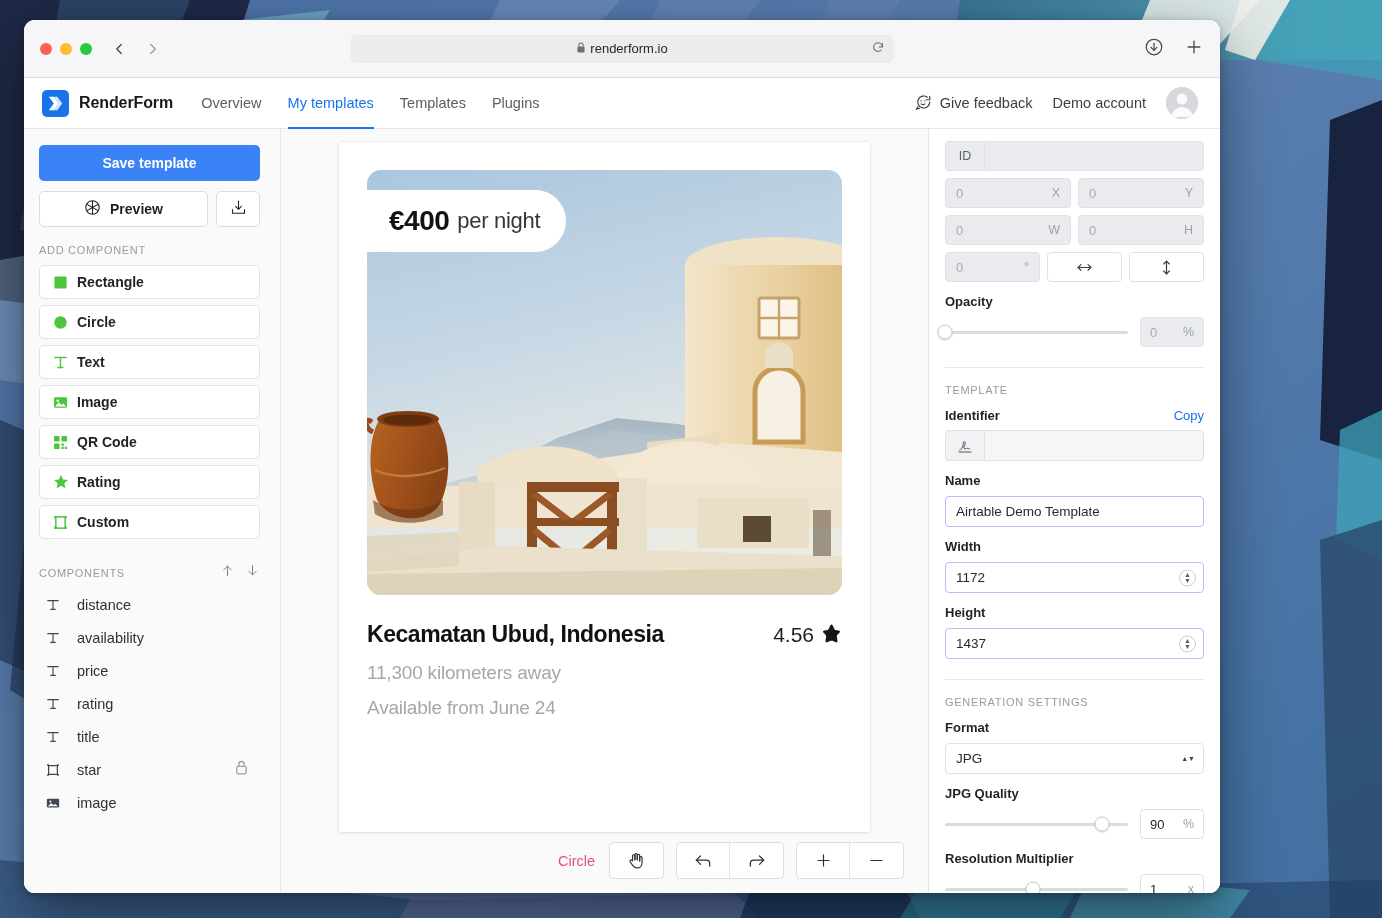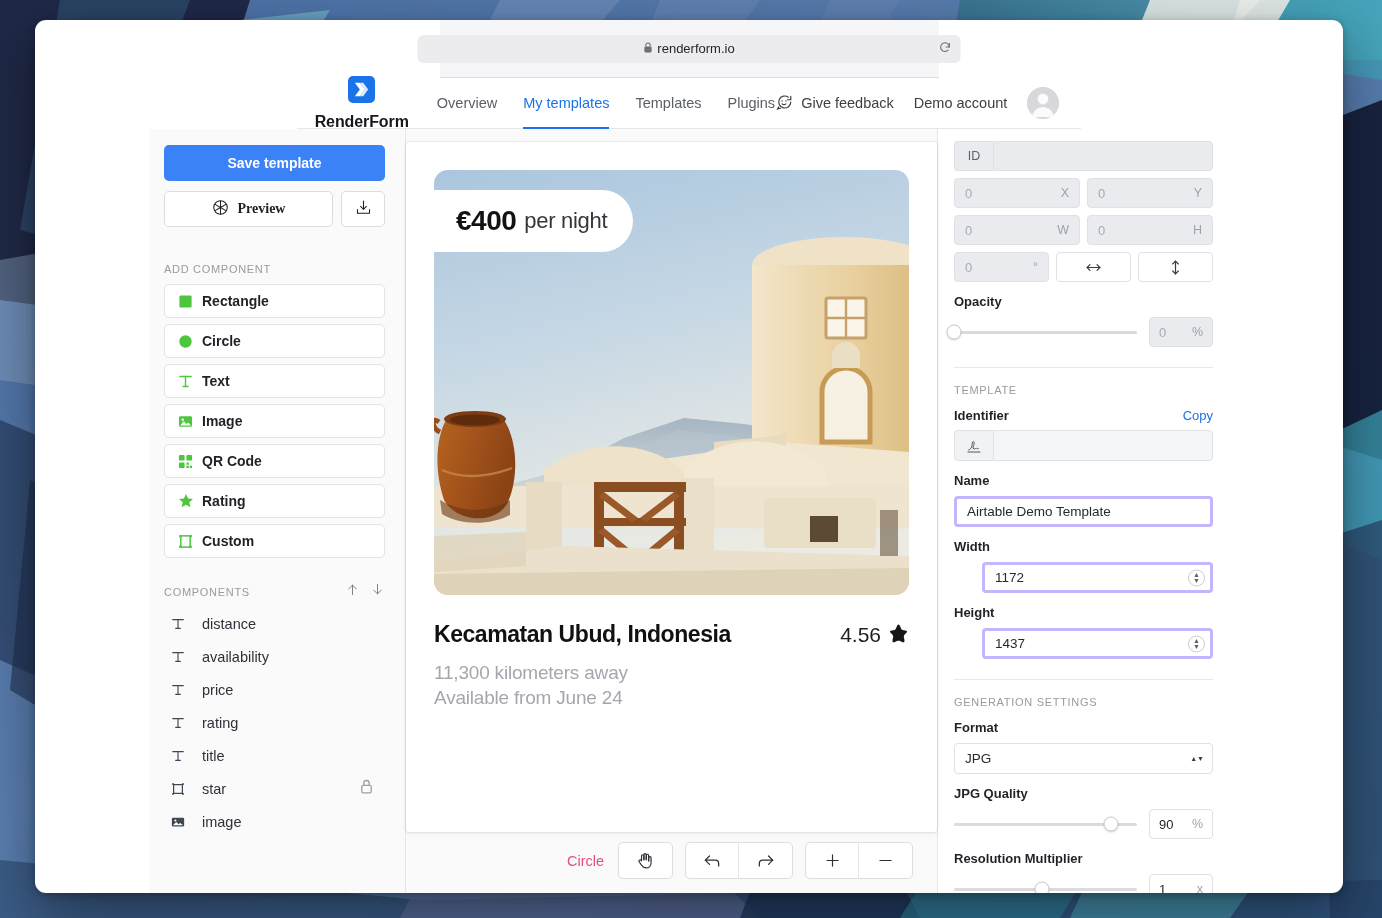--- a/index.html
+++ b/index.html
@@ -11,28 +11,28 @@
     position: relative;
     background: #2b3a57;
   }
 
   
   #wallpaper { position: absolute; inset: 0; z-index: 0; }
 
   
   #window {
     position: absolute;
-    left: 35px; top: 20px;
-    width: 1308px; height: 873px;
+    left: 24px; top: 20px;
+    width: 1196px; height: 873px;
     background: #ffffff;
     border-radius: 11px;
     overflow: hidden;
     box-shadow: 0 22px 60px rgba(0,0,0,.42), 0 2px 8px rgba(0,0,0,.25);
     z-index: 2;
-    display: flex; flex-direction: column; align-items: center;
+    display: flex; flex-direction: column;
   }
 
   
   .chrome {
     height: 58px; min-height: 58px;
     background: #f6f6f8;
     border-bottom: 1px solid #dedee1;
     display: flex; align-items: center;
     padding: 0 16px;
     position: relative;
@@ -70,21 +70,21 @@
 
   
   .appbar {
     height: 51px; min-height: 51px;
     background: #fff;
     border-bottom: 1px solid #e6e6e9;
     display: flex; align-items: center;
     padding: 0 22px 0 18px;
     position: relative;
   }
-  .brand { display: flex; align-items: center; gap: 10px; margin-right: 28px; flex-direction: column; }
+  .brand { display: flex; align-items: center; gap: 10px; margin-right: 28px; }
   .logo {
     width: 27px; height: 27px; border-radius: 5px;
     background: #1a73e8;
     display: flex; align-items: center; justify-content: center;
     color: #fff;
   }
   .brandname { font-size: 16px; font-weight: bold; color: #16181d; letter-spacing: -.1px; }
 
   .nav { display: flex; align-items: center; gap: 26px; height: 100%; }
   .navitem {
@@ -121,21 +121,21 @@
     overflow: hidden;
   }
   .btn-save {
     width: 100%; height: 36px;
     background: #3b82f6; color: #fff;
     border: none; border-radius: 5px;
     font-size: 14px; font-weight: bold;
     font-family: inherit; cursor: pointer;
     margin-bottom: 10px;
   }
-  .row-preview { display: flex; gap: 8px; margin-bottom: 36px; font-family: Liberation Serif, serif; }
+  .row-preview { display: flex; gap: 8px; margin-bottom: 17px; }
   .btn-preview {
     flex: 1; height: 36px;
     background: #fff; border: 1px solid #dcdcdf; border-radius: 5px;
     display: flex; align-items: center; justify-content: center; gap: 9px;
     font-size: 14px; font-weight: bold; color: #1e2126;
     cursor: pointer; font-family: inherit;
   }
   .btn-download {
     width: 44px; height: 36px;
     background: #fff; border: 1px solid #dcdcdf; border-radius: 5px;
@@ -205,21 +205,21 @@
   .pricepill .per { font-size: 22px; color: #33363b; margin-left: 8px; letter-spacing: -.3px; }
 
   .cardtitle-row {
     display: flex; align-items: baseline;
     margin-top: 26px;
   }
   .cardtitle { font-size: 23px; font-weight: bold; color: #0f1113; letter-spacing: -.45px; }
   .rating-wrap { margin-left: auto; display: flex; align-items: center; gap: 7px; }
   .rating-num { font-size: 21px; color: #1d1f22; }
   .sub { font-size: 19px; color: #a4a7ad; margin-top: 14px; letter-spacing: -.2px; }
-  .sub2 { margin-top: 3px; }
+  .sub2 { margin-top: 13px; }
 
   
   .toolbar {
     position: absolute; right: 24px; bottom: 14px;
     display: flex; align-items: center; gap: 12px;
   }
   .spacekey { font-size: 14.5px; color: #e0517f; margin-right: 2px; }
   .tgroup {
     background: #fff; border: 1px solid #dedee1; border-radius: 5px;
     display: flex; height: 37px; overflow: hidden;
@@ -295,25 +295,25 @@
     width: 39px; background: #f1f2f4; border: 1px solid #dfe1e5; border-right: none;
     border-radius: 4px 0 0 4px;
     display: flex; align-items: center; justify-content: center; color: #52565e;
   }
   .identfield {
     flex: 1; background: #f5f6f8; border: 1px solid #dfe1e5;
     border-radius: 0 4px 4px 0;
   }
   .textinput {
     width: 100%; height: 31px;
-    border: 3px solid #c4b5fd; border-radius: 4px;
+    border: 1px solid #c4b5fd; border-radius: 4px;
     padding: 0 10px; font-size: 13.5px; color: #26292e;
     font-family: inherit; background: #fff;
   }
-  .spinwrap { position: relative; margin-left: 28px; }
+  .spinwrap { position: relative; }
   .spin {
     position: absolute; right: 8px; top: 50%; transform: translateY(-50%);
     width: 17px; height: 17px; border-radius: 50%;
     border: 1px solid #c9ccd1;
     display: flex; flex-direction: column; align-items: center; justify-content: center;
     color: #5c6068; font-size: 7px; line-height: 6px;
     cursor: pointer;
   }
   .selectwrap { position: relative; }
   .selectbox {

